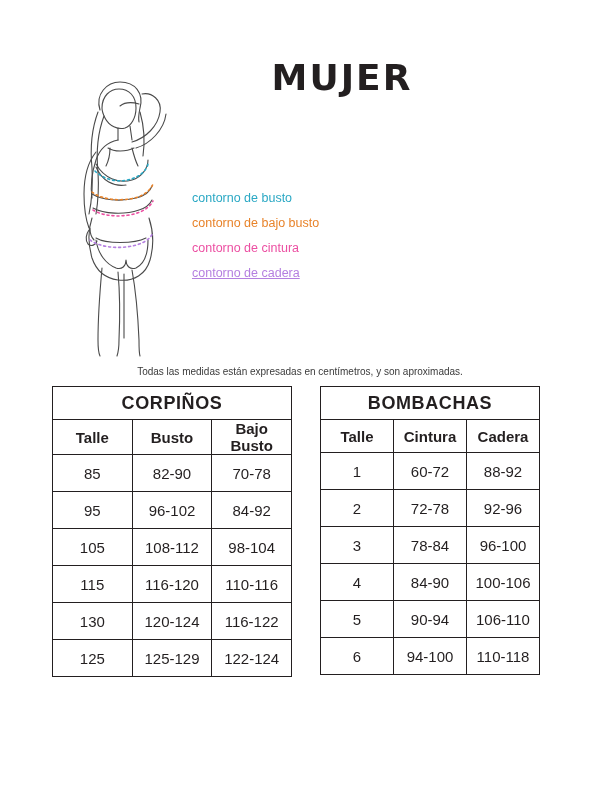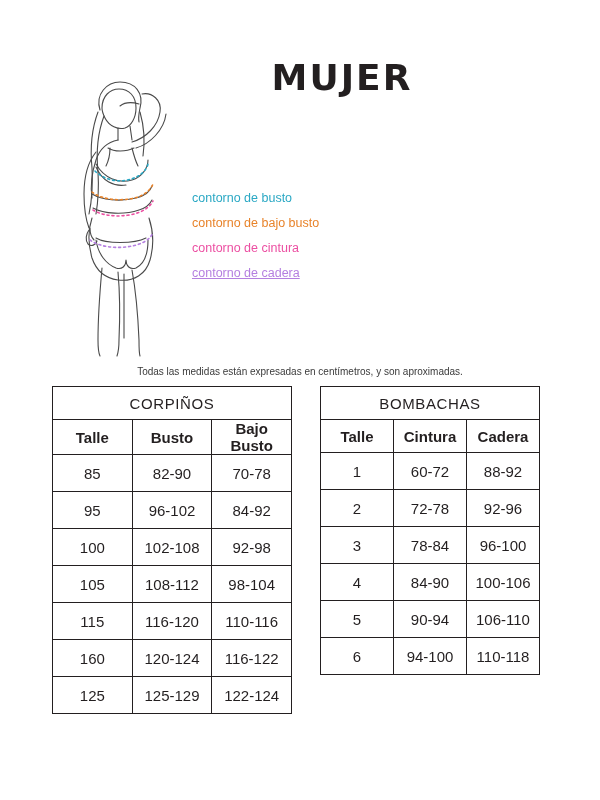--- a/index.html
+++ b/index.html
@@ -102,22 +102,22 @@
   table.size-table th {
     border: 1px solid #231f20;
     text-align: center;
     font-size: 15px;
     font-weight: normal;
     color: #231f20;
     height: 36px;
     padding: 0 2px;
   }
   table.size-table .tbl-title {
-    font-size: 15px;
-    font-weight: normal;
+    font-size: 18px;
+    font-weight: bold;
     letter-spacing: 0.6px;
     height: 32px;
   }
   table.size-table .col-head {
     font-weight: bold;
     height: 32px;
   }
   .c-busto     { color: #2aa8c4; }
   .c-bajobusto { color: #e8832a; }
   .c-cintura   { color: #ec4fa2; }
@@ -214,36 +214,31 @@
       <td>85</td>
       <td>82-90</td>
       <td>70-78</td>
     </tr>
     <tr>
       <td>95</td>
       <td>96-102</td>
       <td>84-92</td>
     </tr>
     <tr>
-      <td>100</td>
-      <td>102-108</td>
-      <td>92-98</td>
-    </tr>
-    <tr>
       <td>105</td>
       <td>108-112</td>
       <td>98-104</td>
     </tr>
     <tr>
       <td>115</td>
       <td>116-120</td>
       <td>110-116</td>
     </tr>
     <tr>
-      <td>160</td>
+      <td>130</td>
       <td>120-124</td>
       <td>116-122</td>
     </tr>
     <tr>
       <td>125</td>
       <td>125-129</td>
       <td>122-124</td>
     </tr>
   </tbody>
     </table>

